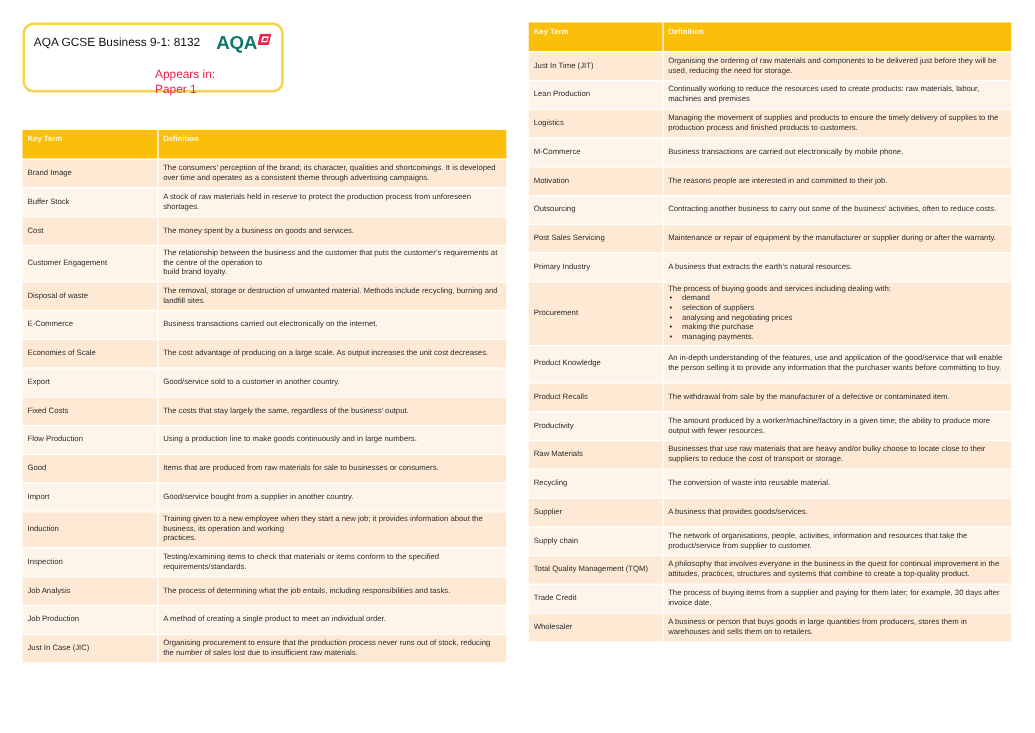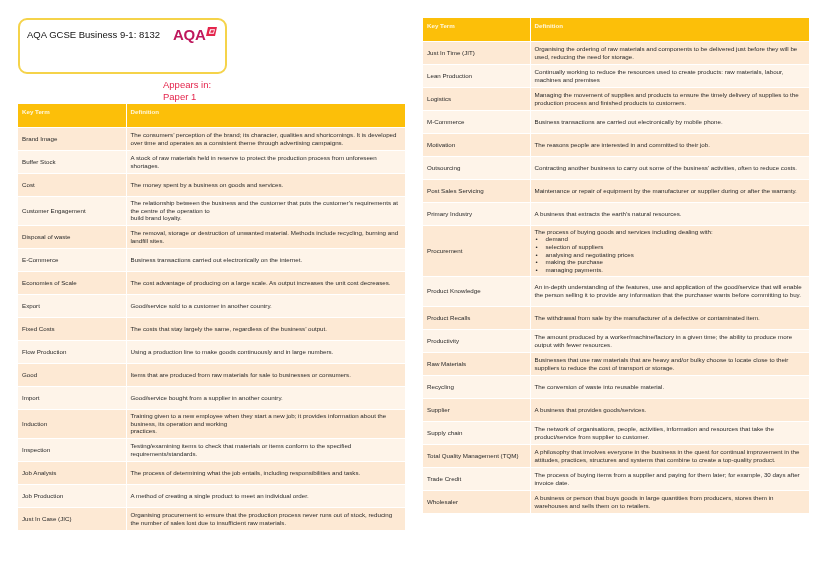--- a/index.html
+++ b/index.html
@@ -6,23 +6,23 @@
   html, body { width: 828px; height: 586px; background: #ffffff; overflow: hidden; }
   body { position: relative; font-family: "Liberation Sans", sans-serif; color: #1a1a1a; }
 
   .title-box {
     position: absolute; left: 18px; top: 18px; width: 209px; height: 56px;
     border: 2px solid #f5d34a; border-radius: 9px; background: #fff;
   }
   .title-box .spec { position: absolute; left: 7px; top: 9px; font-size: 9.5px; color: #111; }
   .title-box .subject { position: absolute; left: 6px; top: 20px; font-size: 16.5px; font-weight: bold; color: #111; }
   .title-box .unit { position: absolute; left: 5px; top: 38px; font-size: 34px; font-weight: bold; color: #111; line-height: 36px; letter-spacing: 0.5px; }
-  .title-box .appears { position: absolute; left: 104px; top: 59px; font-size: 9.5px; color: #e4254c; line-height: 12px; margin-left: 39px; }
+  .title-box .appears { position: absolute; left: 104px; top: 34px; font-size: 9.5px; color: #e4254c; line-height: 12px; }
   .logo { position: absolute; left: 153px; top: 7px; height: 16px; display: flex; align-items: flex-start; }
-  .logo .aqa-text { font-size: 15px; font-weight: bold; color: #be185d; letter-spacing: -0.3px; line-height: 16px; }
+  .logo .aqa-text { font-size: 15px; font-weight: bold; color: #0f766e; letter-spacing: -0.3px; line-height: 16px; }
   .logo .aqa-mark { width: 11px; height: 9px; margin-left: 1px; margin-top: 0px; }
 
   table.kt {
     position: absolute; border-collapse: collapse; table-layout: fixed;
     font-size: 6.2px; line-height: 7.6px;
   }
   table.kt th {
     background: #fcbf09; color: #fff7dc; text-align: left; font-weight: bold;
     padding: 4px 4px 0 4px; vertical-align: top; font-size: 6.2px;
     border-right: 1px solid #fff;

